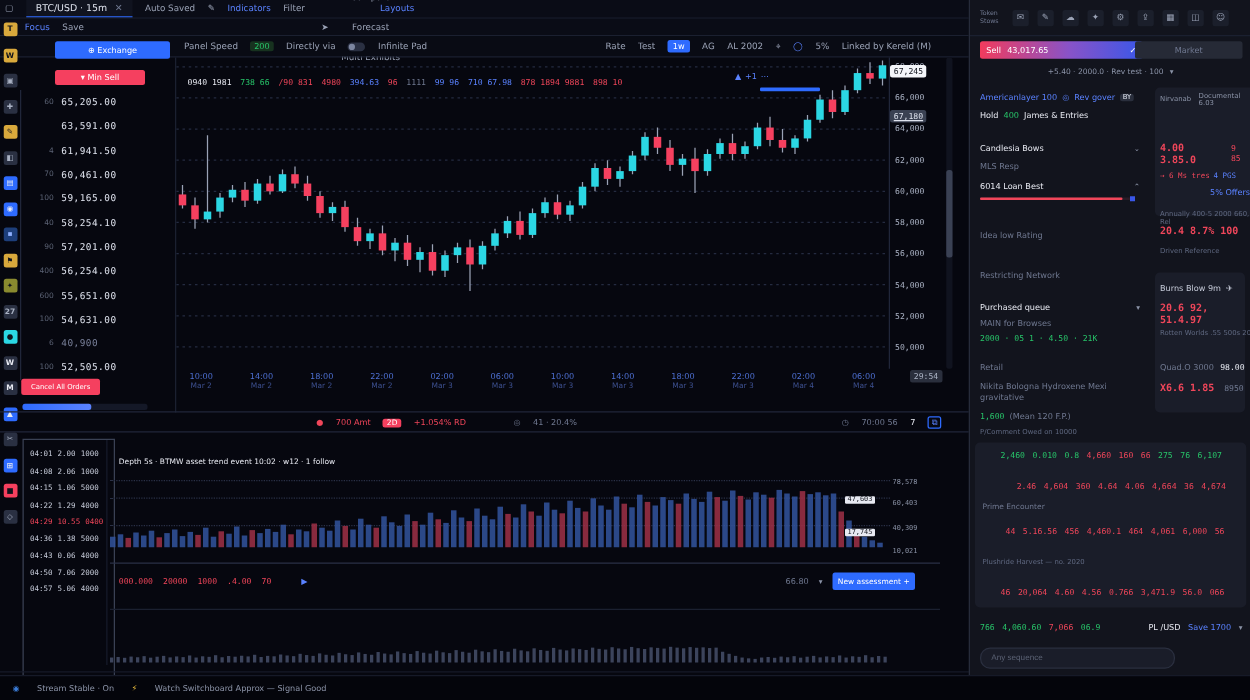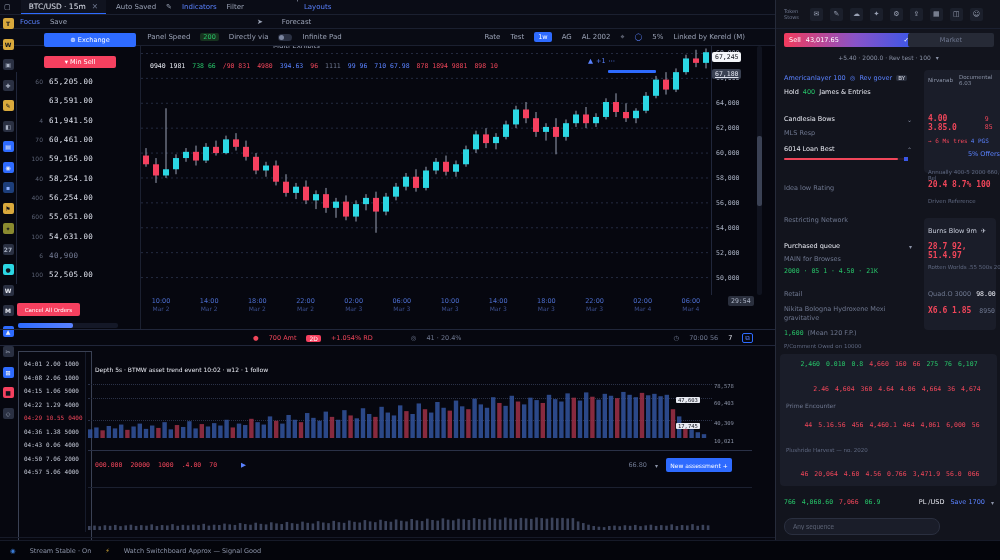--- a/index.html
+++ b/index.html
@@ -224,20 +224,24 @@
       <span class="tag">70</span>
       <span class="price">60,461.00</span>
     </div>
       <div class="wrow">
       <span class="tag">100</span>
       <span class="price">59,165.00</span>
     </div>
       <div class="wrow">
       <span class="tag">40</span>
       <span class="price">58,254.10</span>
+    </div>
+      <div class="wrow">
+      <span class="tag">90</span>
+      <span class="price">57,201.00</span>
     </div>
       <div class="wrow">
       <span class="tag">400</span>
       <span class="price">56,254.00</span>
     </div>
       <div class="wrow">
       <span class="tag">600</span>
       <span class="price">55,651.00</span>
     </div>
       <div class="wrow">
@@ -415,21 +419,21 @@
       <div class="pa-label" style="top: 53.27px;">64,000</div>
       <div class="pa-label" style="top: 78.17px;">62,000</div>
       <div class="pa-label" style="top: 103.07px;">60,000</div>
       <div class="pa-label" style="top: 127.97px;">58,000</div>
       <div class="pa-label" style="top: 152.87px;">56,000</div>
       <div class="pa-label" style="top: 177.77px;">54,000</div>
       <div class="pa-label" style="top: 202.67px;">52,000</div>
       <div class="pa-label" style="top: 227.57px;">50,000</div>
     </div>
   <div class="pricepill" style="left:712px;top:52px;background:#f4f6fa;color:#10131c;">67,245</div>
-  <div class="pricepill" style="left:712px;top:69px;background:#3a4152;color:#dfe3ee;text-decoration:underline;">67,180</div>
+  <div class="pricepill" style="left:712px;top:88px;background:#3a4152;color:#dfe3ee;text-decoration:underline;">67,180</div>
 
   <div class="abs" style="left:757px;top:46px;width:5px;height:249px;background:#10131f;border-radius:2px;">
     <div class="abs" style="left:0;top:90px;width:5px;height:70px;background:#3a4154;border-radius:2px;"></div>
   </div>
 
   <div class="abs flex" style="left:141px;top:297px;width:570px;justify-content:space-between;">
 
   <div class="xlab">
       <div class="t1">10:00</div>
         <div class="t2">Mar 2</div>
@@ -897,21 +901,21 @@
 
     <div class="card" style="left:148px;top:218px;width:72px;height:112px;"></div>
 
     <div class="rr tiny" style="left:152px;top:169px;">Annually 400-5 2000 660, Rel</div>
     <div class="rr redbold" style="left:152px;top:180px;">20.4 8.7% 100</div>
     <div class="rr tiny" style="left:152px;top:198px;">Driven Reference</div>
     <div class="rr flex" style="left:152px;top:227px;gap:4px;color:#c6cbd9;">
       <span>Burns Blow 9m</span>
       <span>✈</span>
     </div>
-    <div class="rr redbold" style="left:152px;top:242px;">28.7 92, 51.4.97</div>
+    <div class="rr redbold" style="left:152px;top:242px;">20.6 92, 51.4.97</div>
     <div class="rr tiny" style="left:152px;top:264px;">Rotten Worlds .55 500s 20</div>
     <div class="rr flex" style="left:152px;top:290px;gap:5px;">
       <span class="mut">Quad.O 3000</span>
       <span class="w seg">98.00</span>
     </div>
     <div class="rr flex" style="left:152px;top:306px;gap:8px;">
       <span class="redbold">X6.6 1.85</span>
       <span class="mut seg">8950</span>
     </div>
 

